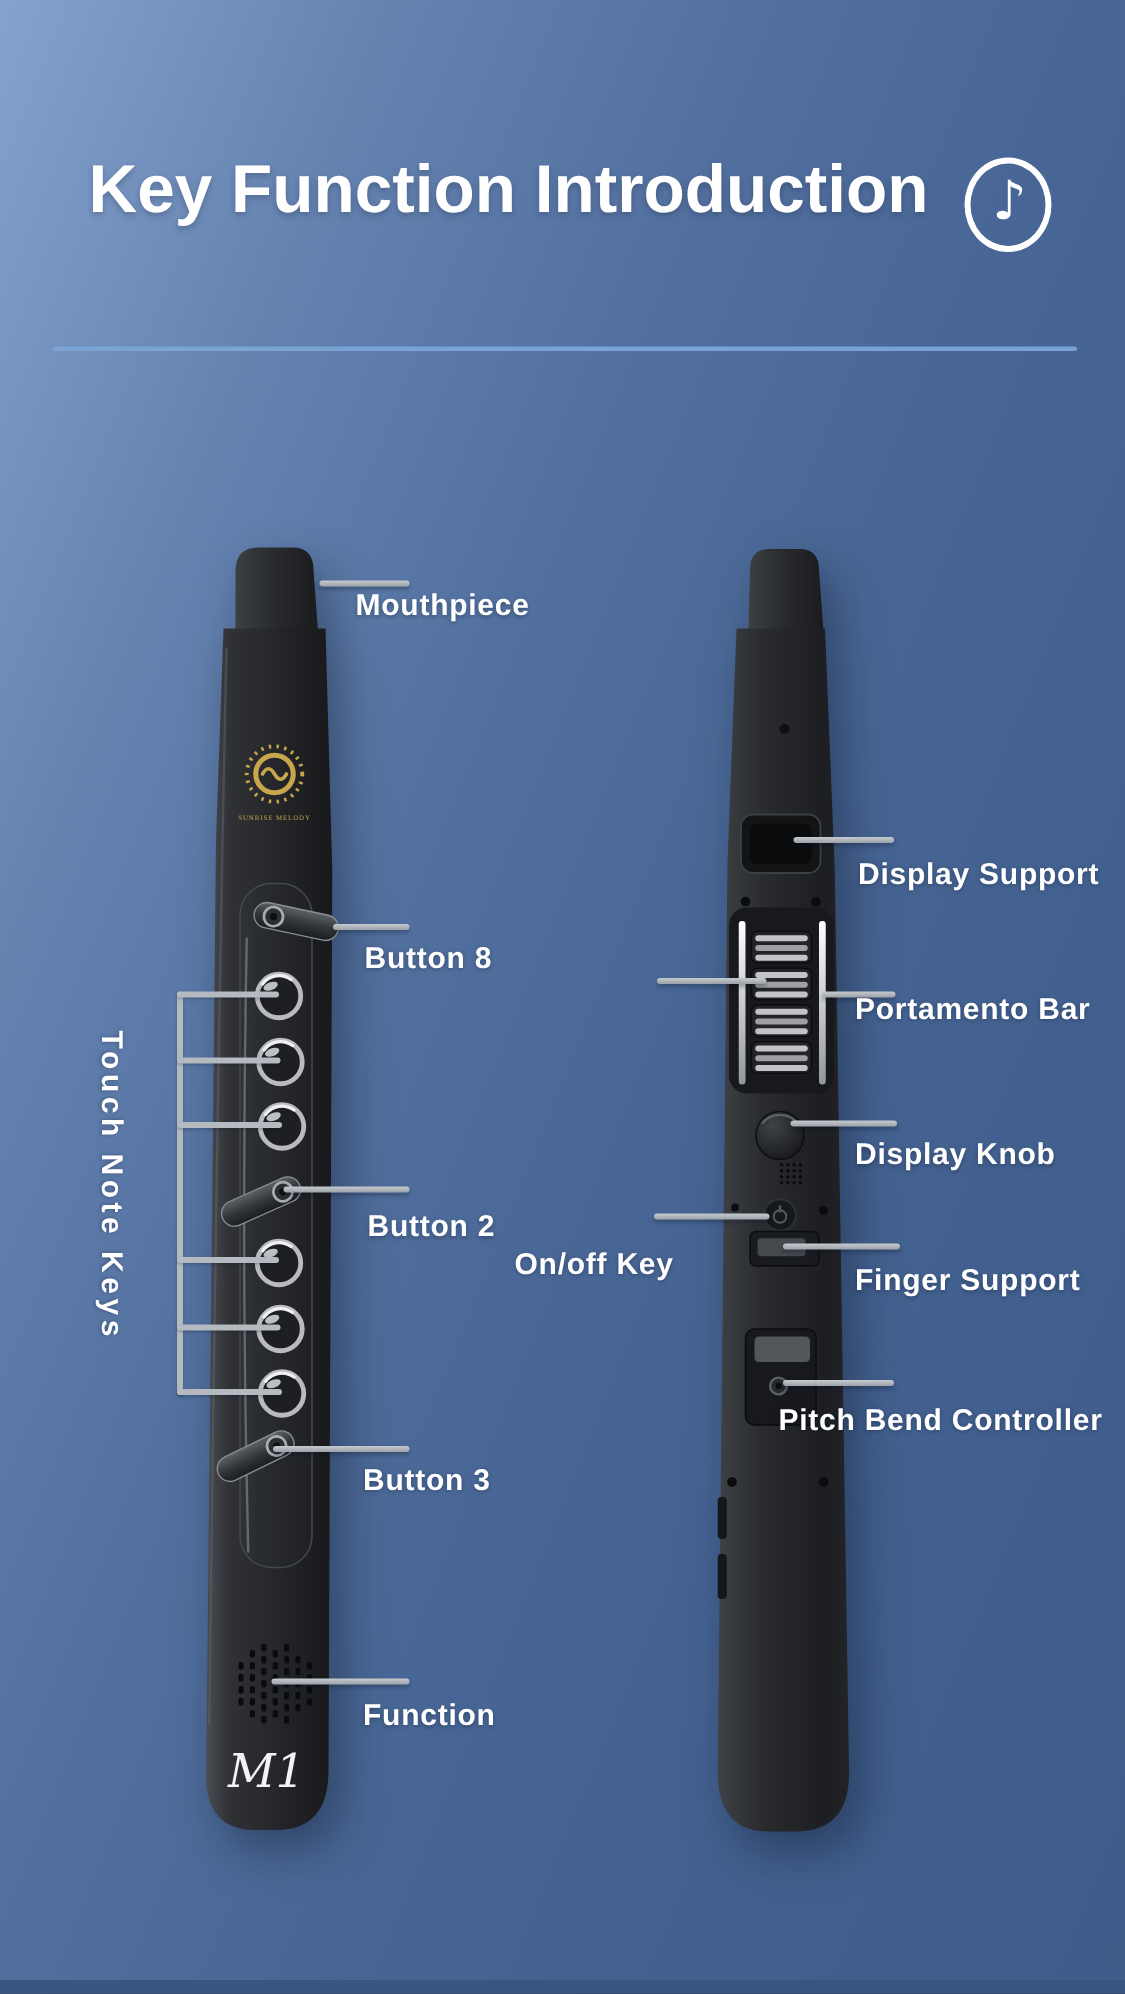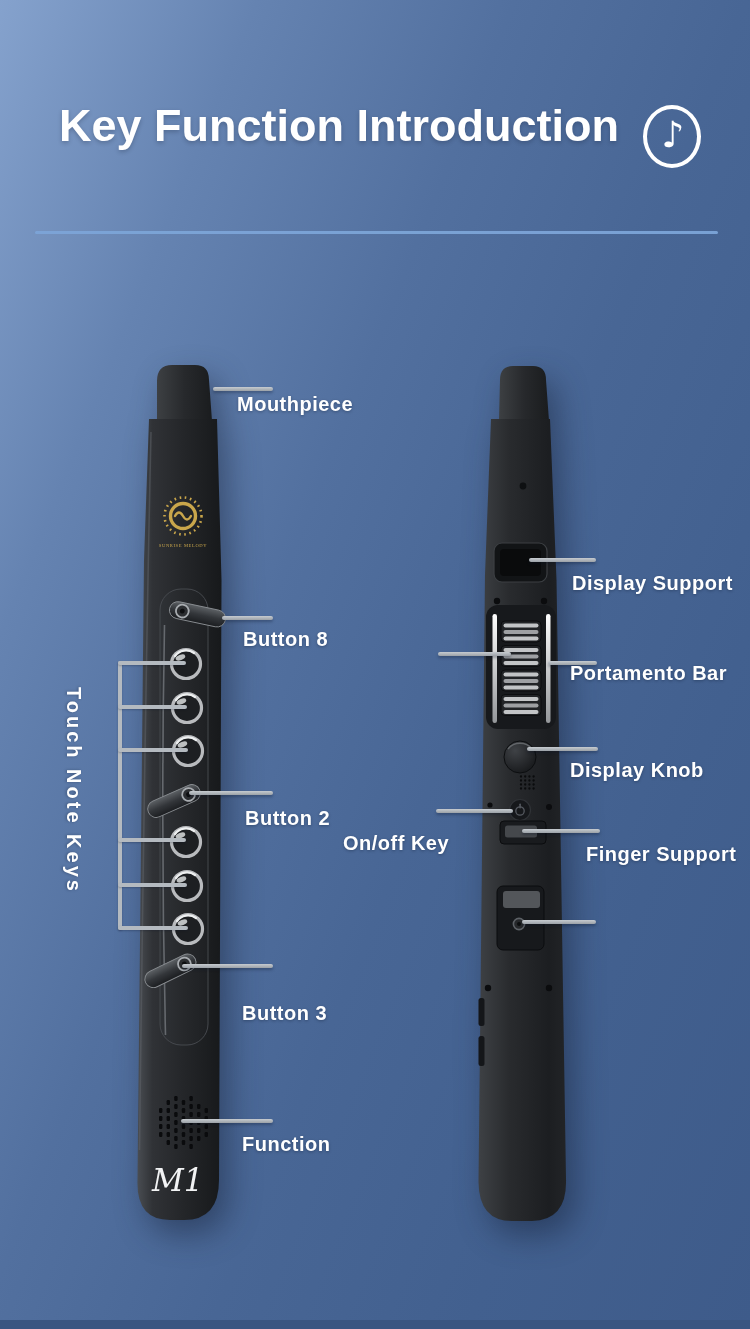--- a/index.html
+++ b/index.html
@@ -317,23 +317,24 @@
   <div class="bracket" style="left:118px;top:705px;width:69px;height:4px"></div>
   <div class="bracket" style="left:118px;top:748px;width:70px;height:4px"></div>
   <div class="bracket" style="left:118px;top:838px;width:68px;height:4px"></div>
   <div class="bracket" style="left:118px;top:883px;width:69px;height:4px"></div>
   <div class="bracket" style="left:118px;top:926px;width:70px;height:4px"></div>
 
   <div class="label" style="left:237px;top:393px">Mouthpiece</div>
   <div class="label" style="left:243px;top:628px">Button 8</div>
   <div class="label v-label" style="left:62px;top:687px">Touch Note Keys</div>
   <div class="label" style="left:245px;top:807px">Button 2</div>
-  <div class="label" style="left:242px;top:1002px">Button 3</div>
+  <div class="label" style="left:242px;top:976px">Button 3</div>
   <div class="label" style="left:242px;top:1133px">Function</div>
 
   <div class="label" style="left:572px;top:572px">Display Support</div>
   <div class="label" style="left:570px;top:662px">Portamento Bar</div>
   <div class="label" style="left:570px;top:759px">Display Knob</div>
   <div class="label" style="left:343px;top:832px">On/off Key</div>
-  <div class="label" style="left:586px;top:843px">Finger Support</div>
+  <div class="label" style="left:570px;top:843px">Finger Support</div>
+  <div class="label" style="left:519px;top:936px">Pitch Bend Controller</div>
 
   <div class="footer-bar"></div>
 </div>
 
 </body></html>

